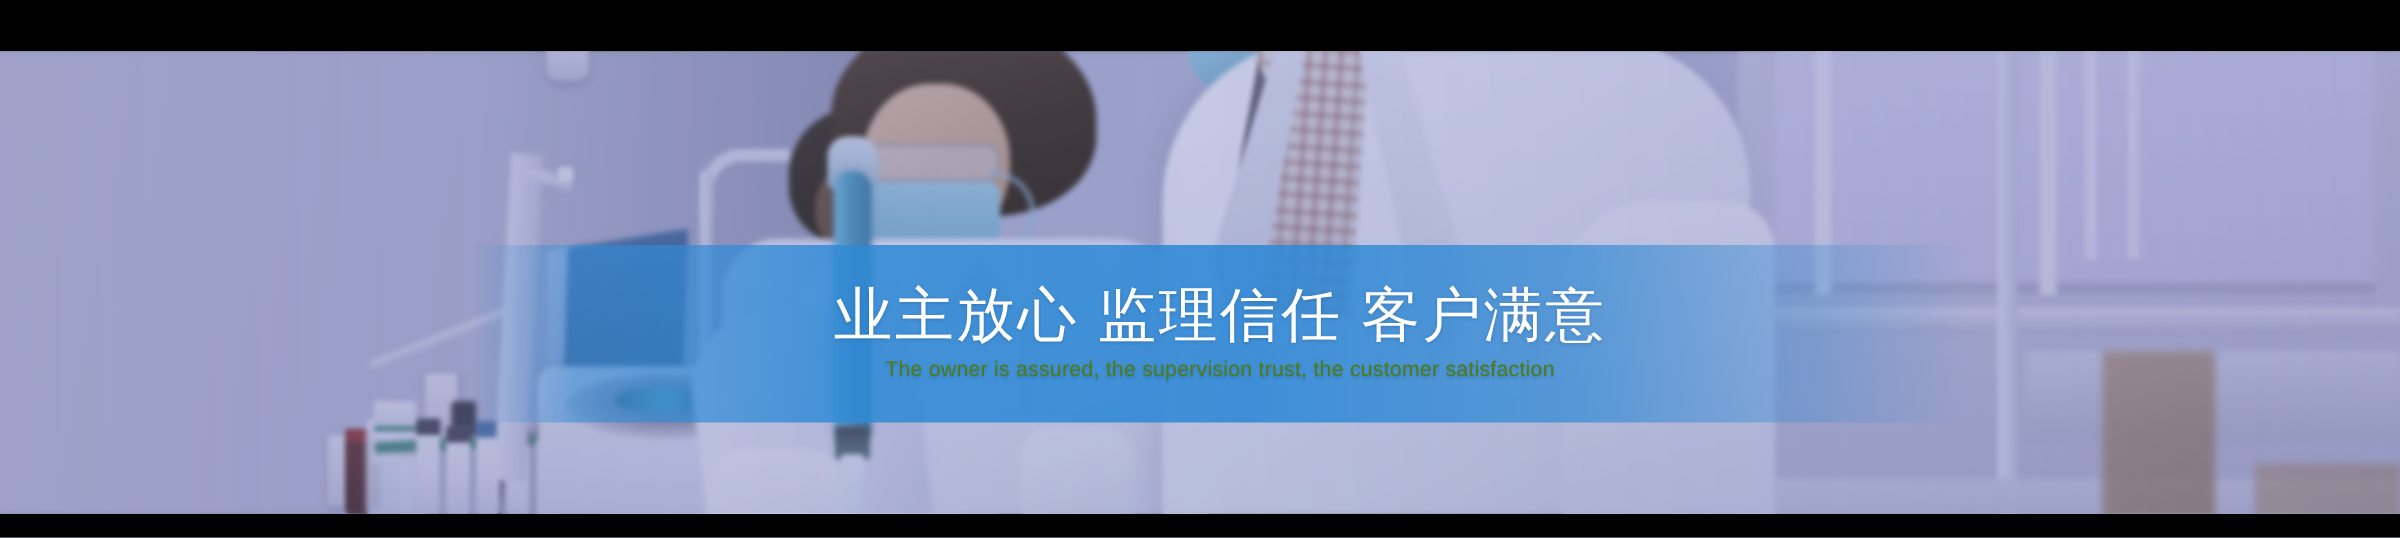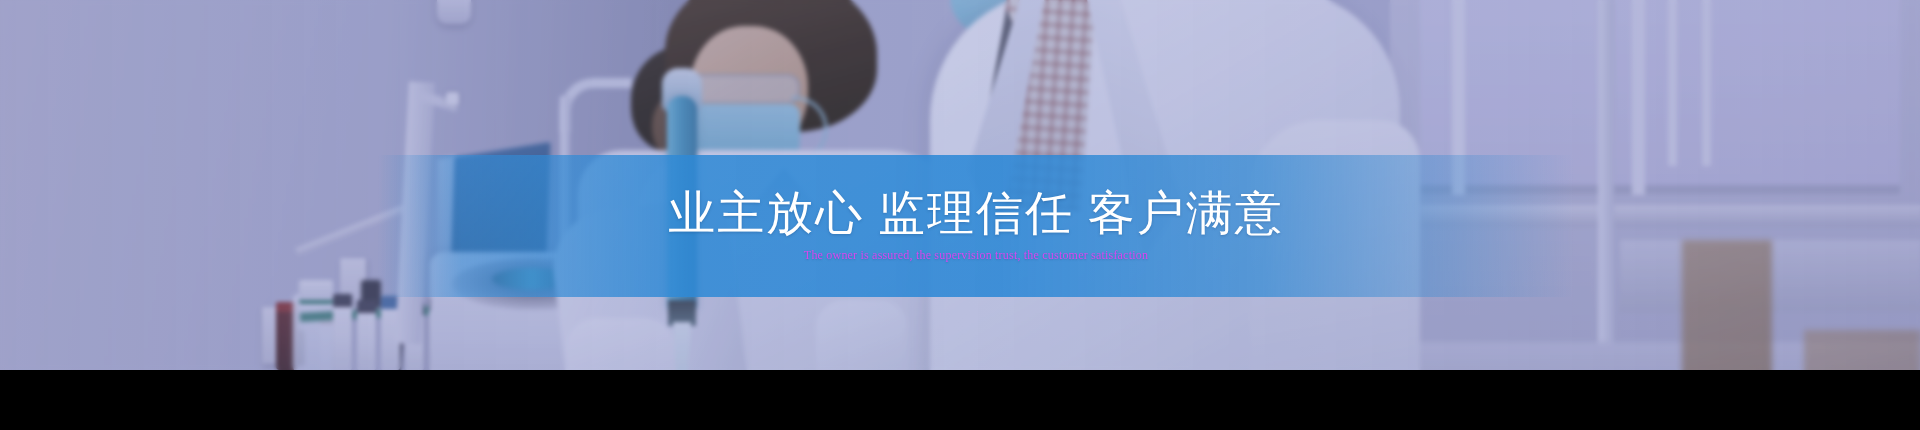--- a/index.html
+++ b/index.html
@@ -5,21 +5,22 @@
   html, body {
     margin: 0;
     padding: 0;
     background: #000;
   }
   #banner {
     position: relative;
     width: 1920px;
     height: 370px;
     overflow: hidden;
-    font-family: Liberation Serif, serif;
+    font-family: Liberation Sans, sans-serif;
+    margin-top: 41px;
   }
 
   
   .photo {
     position: absolute;
     inset: 0;
     background: #b9bcd8;
     overflow: hidden;
   }
 
@@ -638,22 +639,22 @@
     color: #ffffff;
     font-size: 47px;
     line-height: 1.06;
     letter-spacing: 2px;
     font-weight: 400;
     white-space: nowrap;
     margin: 0 0 9px 0;
     text-shadow: 0 1px 3px rgba(20,60,110,0.30);
   }
   .subline {
-    color: #d946ef;
-    font-size: 12px;
+    color: #4d7c0f;
+    font-size: 17px;
     line-height: 1.2;
     letter-spacing: 0.2px;
     font-weight: 400;
     white-space: nowrap;
     margin: 0;
     text-shadow: 0 1px 2px rgba(20,60,110,0.28);
   }
 </style>
 </head>
 <body>

